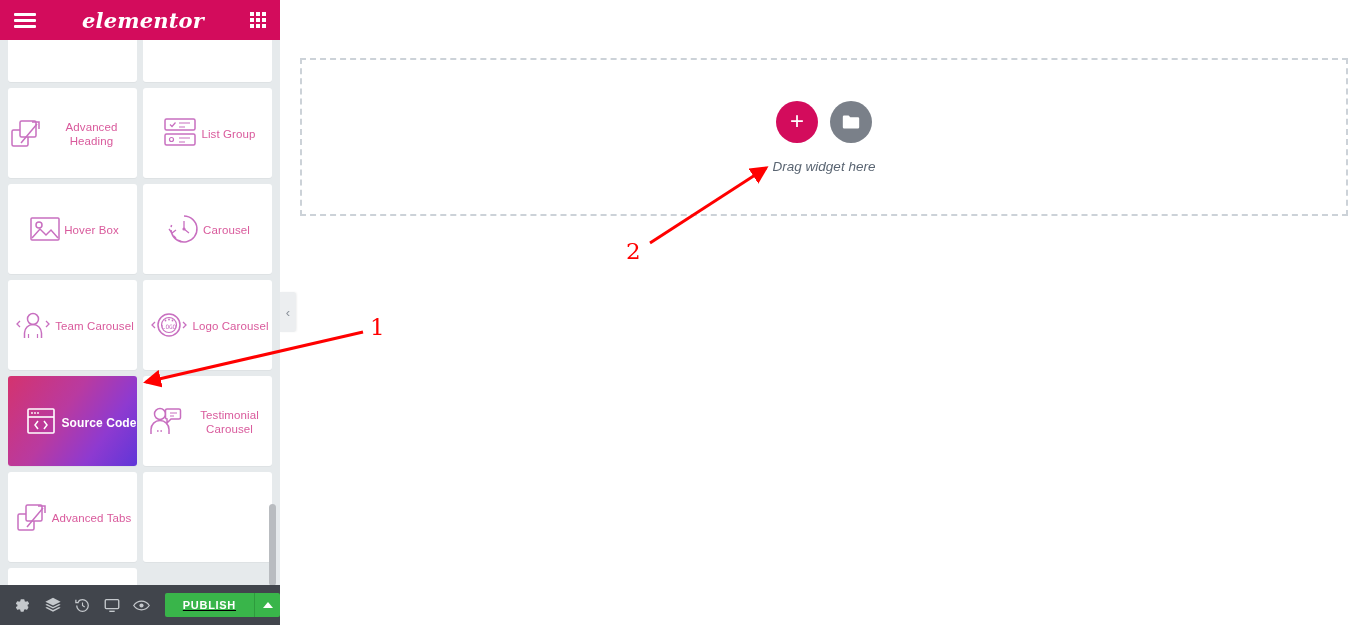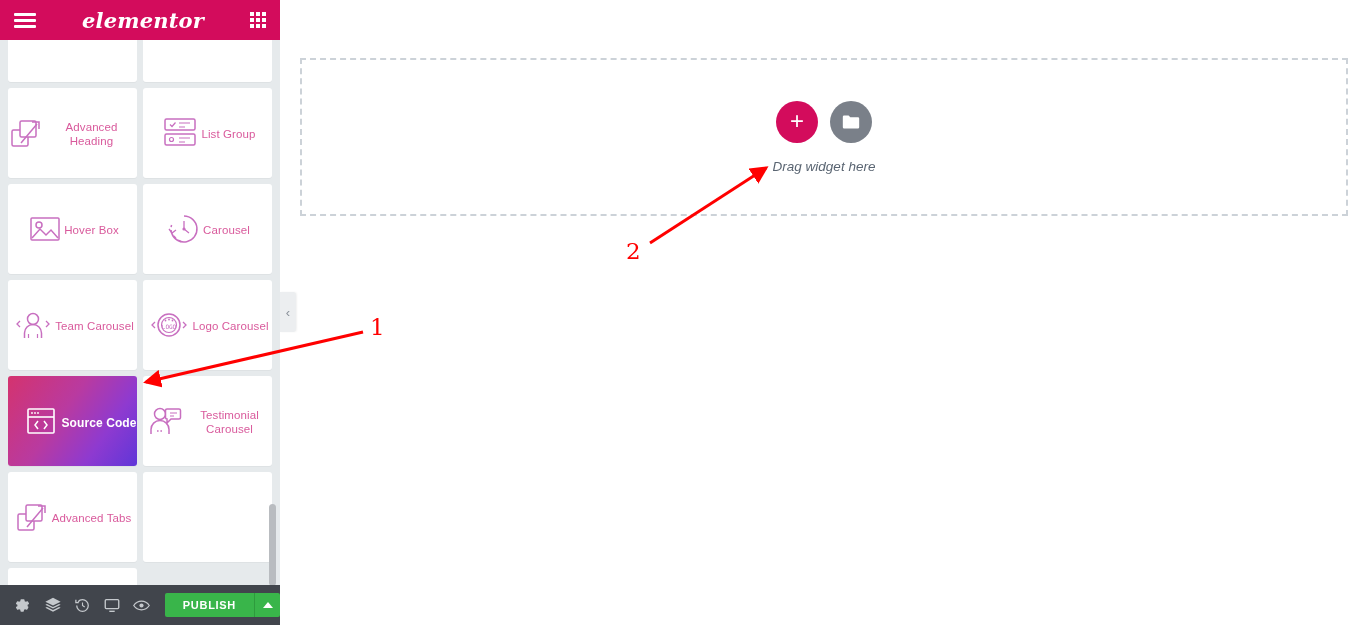--- a/index.html
+++ b/index.html
@@ -92,21 +92,21 @@
     display: flex; align-items: center;
     padding-left: 8px;
     z-index: 6;
   }
   .foot-icon {
     width: 34px; height: 40px;
     display: flex; align-items: center; justify-content: center;
     cursor: pointer;
   }
   .foot-icon svg { display: block; }
-  #publish-group { margin-left: 8px; display: flex; height: 24px; }
+  #publish-group { margin-left: 8px; display: flex; height: 24px; text-decoration: underline; }
   #publish-btn {
     background: #39b54a; color: #fff;
     font-size: 11px; font-weight: 700; letter-spacing: .7px;
     border: 0; padding: 0 18px; cursor: pointer;
     border-radius: 2px 0 0 2px;
   }
   #publish-arrow {
     background: #39b54a; width: 26px;
     border-left: 1px solid #2e9b3d;
     display: flex; align-items: center; justify-content: center;

